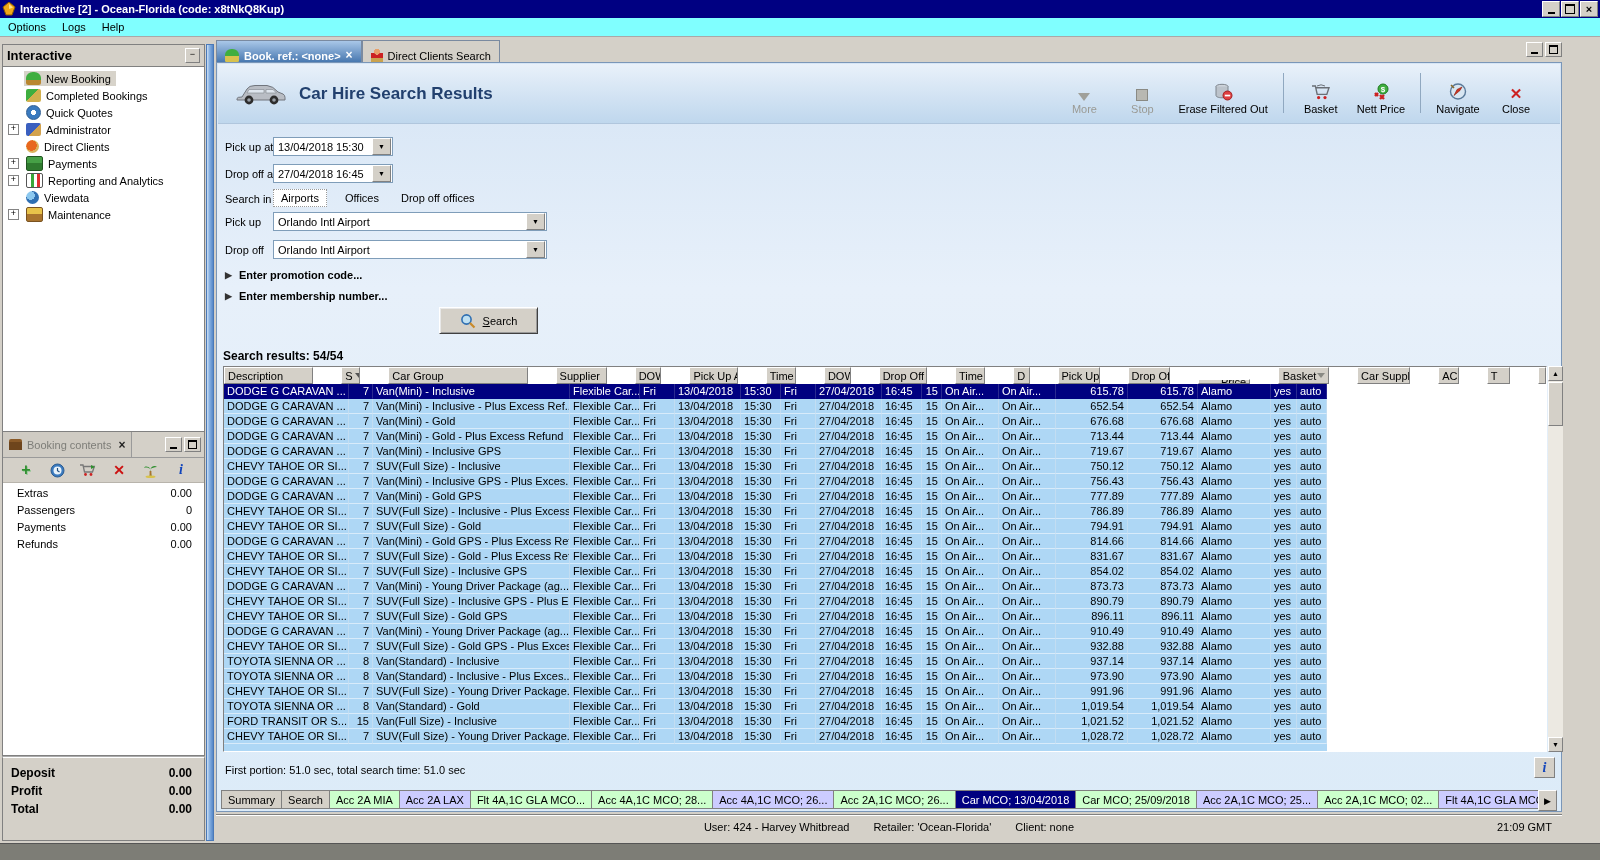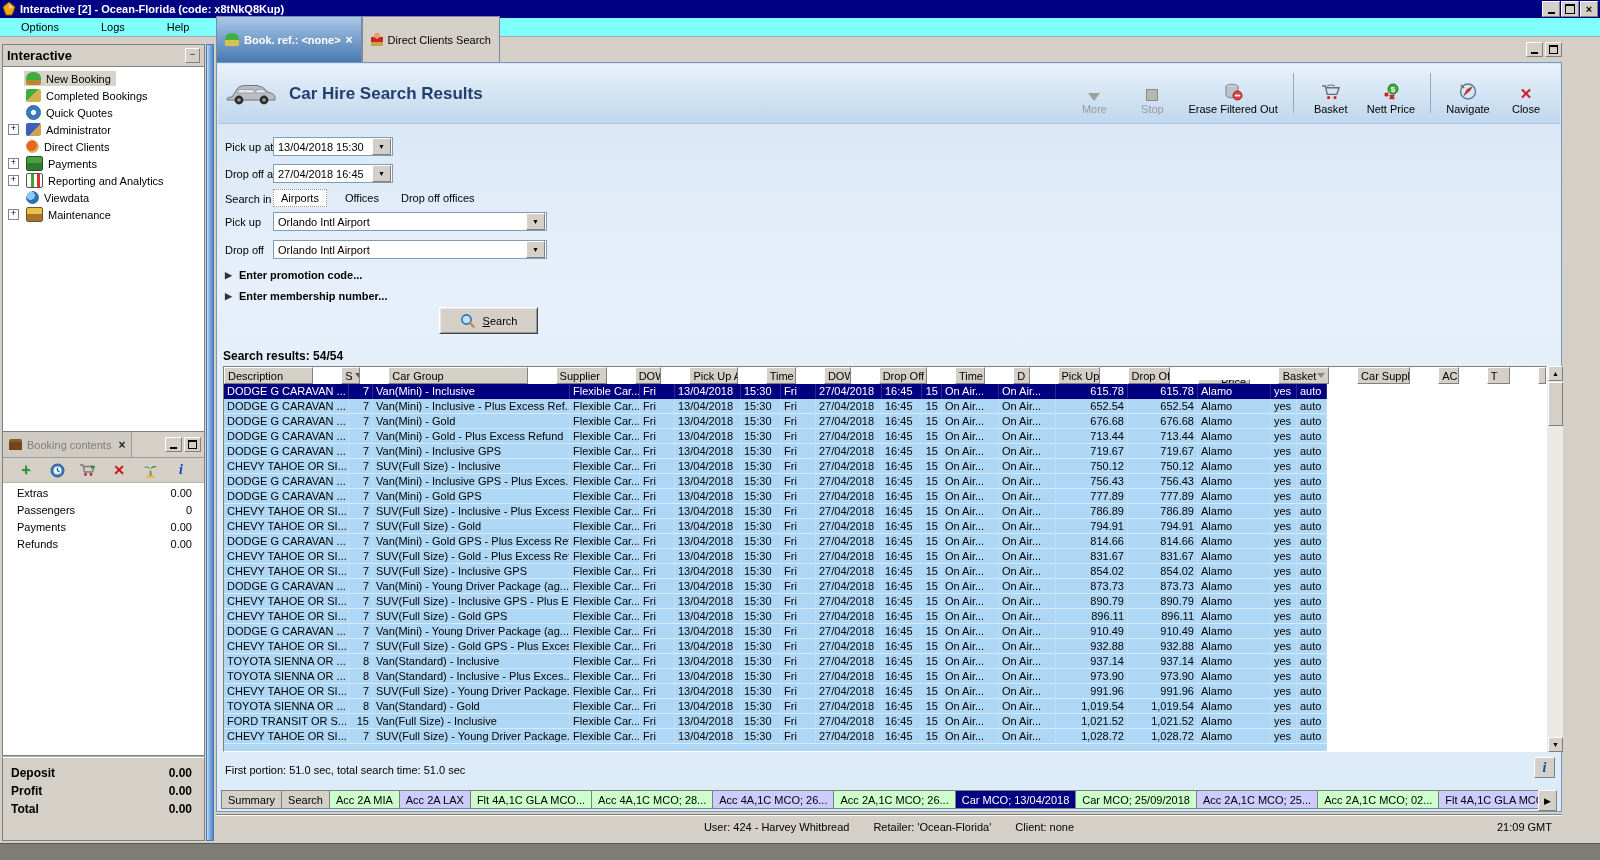--- a/index.html
+++ b/index.html
@@ -13,21 +13,21 @@
   .titlebar{position:absolute;left:0;top:0;width:1600px;height:18px;background:#000082;
     display:flex;align-items:center;padding:0 2px;box-sizing:border-box;}
   .titlebar .ttl{color:#fff;font-weight:bold;margin-left:4px;flex:1;white-space:nowrap;}
   .wbtn{width:16px;height:14px;background:#d4d0c8;display:flex;align-items:center;justify-content:center;margin-left:1px;}
   .g-min{width:7px;height:2px;background:#000;margin-top:7px;}
   .g-max{width:8px;height:7px;border:1px solid #000;border-top-width:2px;}
   .g-x{font-weight:bold;font-size:11px;line-height:10px;}
 
   .menubar{position:absolute;left:0;top:18px;width:1600px;height:19px;background:#80ffff;
     display:flex;align-items:center;border-bottom:1px solid #a8a8a8;box-sizing:border-box;}
-  .menubar span{padding:0 21px;}
+  .menubar span{padding:0 8px;}
 
   .appbody{position:absolute;left:0;top:37px;width:1376px;height:806px;background:#d4d0c8;}
 
   
   .sidebar{position:absolute;left:2px;top:7px;width:203px;bottom:2px;display:flex;flex-direction:column;}
   .nav-panel{height:386px;display:flex;flex-direction:column;border:1px solid #808080;background:#fff;}
   .nav-head{height:21px;background:#d4d0c8;border-bottom:1px solid #808080;display:flex;align-items:center;padding:0 4px;}
   .nav-head .t{font-weight:bold;font-size:13px;flex:1;}
   .collapse-btn{width:13px;height:13px;background:#d4d0c8;font-size:9px;line-height:11px;text-align:center;}
   .tree{flex:1;background:#fff;padding-top:3px;overflow:hidden;}
@@ -68,32 +68,32 @@
   .totals{height:76px;background:#d4d0c8;border:1px solid #808080;border-top:2px groove #fff;padding:6px 0 0;}
   .tot-row{display:flex;height:18px;align-items:center;padding:0 12px 0 8px;font-weight:bold;font-size:12px;}
   .tot-row .v{margin-left:auto;}
 
   .splitter{position:absolute;left:206px;top:7px;bottom:2px;width:8px;
     background:linear-gradient(90deg,#cde0f5,#89b2e2 40%,#5587c8);border:1px solid #4a79b8;box-sizing:border-box;}
 
   
   .main{position:absolute;left:216px;top:3px;width:1350px;height:800px;}
   .doctabs{position:absolute;left:0;top:0;right:0;height:22px;display:flex;align-items:flex-end;}
-  .dtab{display:flex;align-items:center;gap:5px;height:21px;padding:12px 8px;border:1px solid #7a8aa0;border-bottom:none;background:#d4d0c8;}
+  .dtab{display:flex;align-items:flex-end;gap:5px;height:21px;padding:0 8px;border:1px solid #7a8aa0;border-bottom:none;background:#d4d0c8;}
   .dtab.active{background:linear-gradient(180deg,#a9c7e8,#4878b0);color:#fff;font-weight:bold;}
   .dtab .dx{font-weight:bold;font-size:12px;}
   .dtab.active .dx{color:#fff;}
   .mini-palm{width:14px;height:13px;background:linear-gradient(180deg,#3fae3f 0 55%,#d8c24e 55%);border-radius:45% 45% 10% 10%;}
   .mini-person{width:12px;height:13px;background:radial-gradient(circle at 50% 22%,#e8a06a 0 24%,transparent 26%),linear-gradient(180deg,transparent 0 30%,#cc2222 30% 70%,#caa24e 70%);}
   .mdibtns{margin-left:auto;display:flex;gap:2px;align-self:flex-start;margin-top:2px;padding-right:4px;}
 
   .content{position:absolute;left:0;top:22px;right:4px;height:750px;background:linear-gradient(180deg,#d6e5f5,#e7f0fa 30%,#dcebf8);
     border:1px solid #7a96b8;box-sizing:border-box;}
   .band{position:absolute;left:1px;right:1px;top:1px;height:60px;background:linear-gradient(180deg,#e9f1fa,#bfd7ed);
-    display:flex;align-items:center;padding:0 7px;box-sizing:border-box;border-bottom:1px solid #b0c6dd;}
+    display:flex;align-items:center;padding:0 17px;box-sizing:border-box;border-bottom:1px solid #b0c6dd;}
   .pagetitle{font-size:17px;font-weight:bold;color:#22406e;margin-left:12px;flex:none;}
   .band-tools{margin-left:auto;display:flex;align-items:flex-start;gap:4px;}
   .tbtn{display:flex;flex-direction:column;align-items:center;justify-content:flex-end;gap:2px;min-width:44px;height:42px;padding:2px 5px;}
   .tbtn .lbl{white-space:nowrap;}
   .tbtn.disabled .lbl{color:#9a9a94;}
   .tsep{width:1px;height:40px;background:#90a8c0;margin:2px 6px 0;}
   .tri-down{width:0;height:0;border-left:6px solid transparent;border-right:6px solid transparent;border-top:8px solid #a0a09a;}
   .stop-sq{width:10px;height:10px;background:#b8b8b2;border:1px solid #8a8a84;}
   .bigx{color:#cc2222;font-weight:bold;font-size:15px;line-height:14px;}
 

